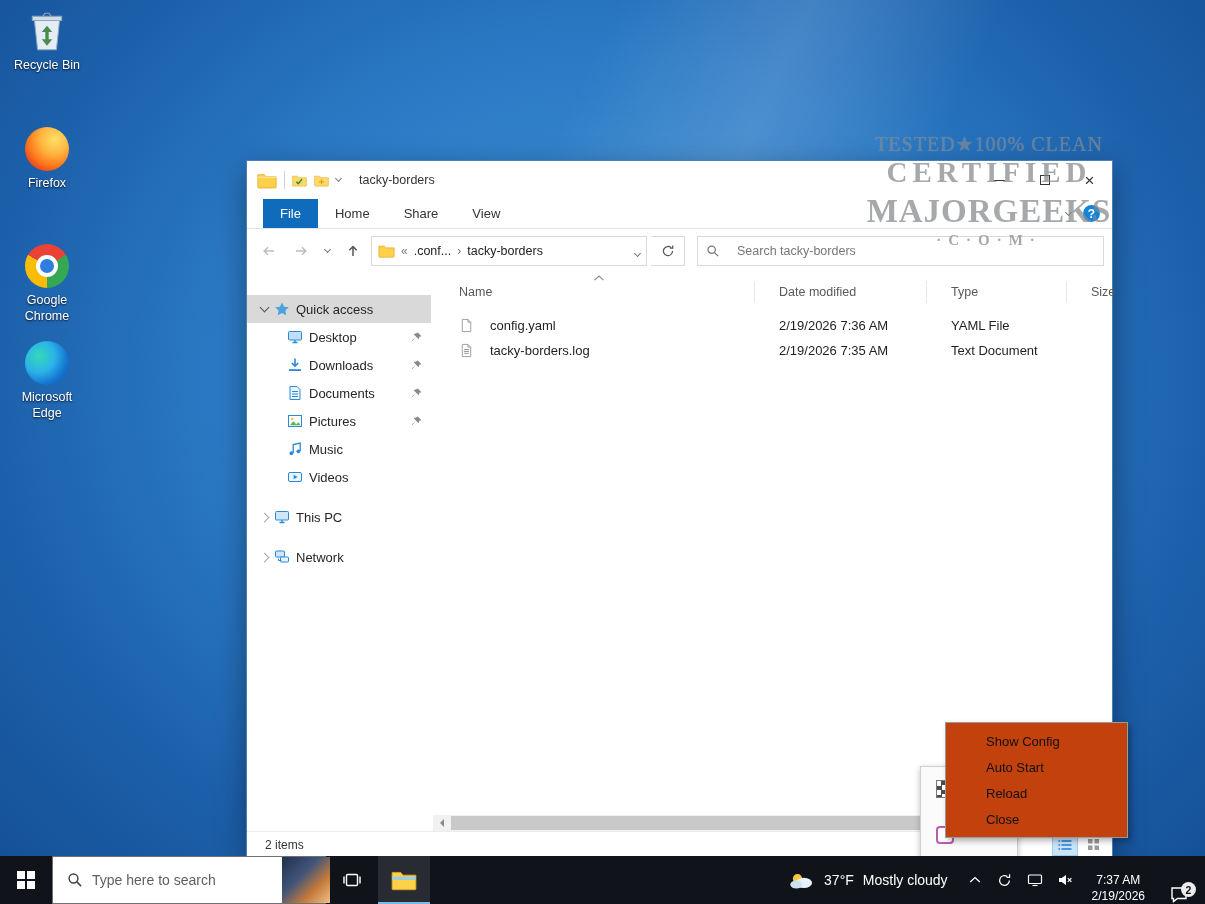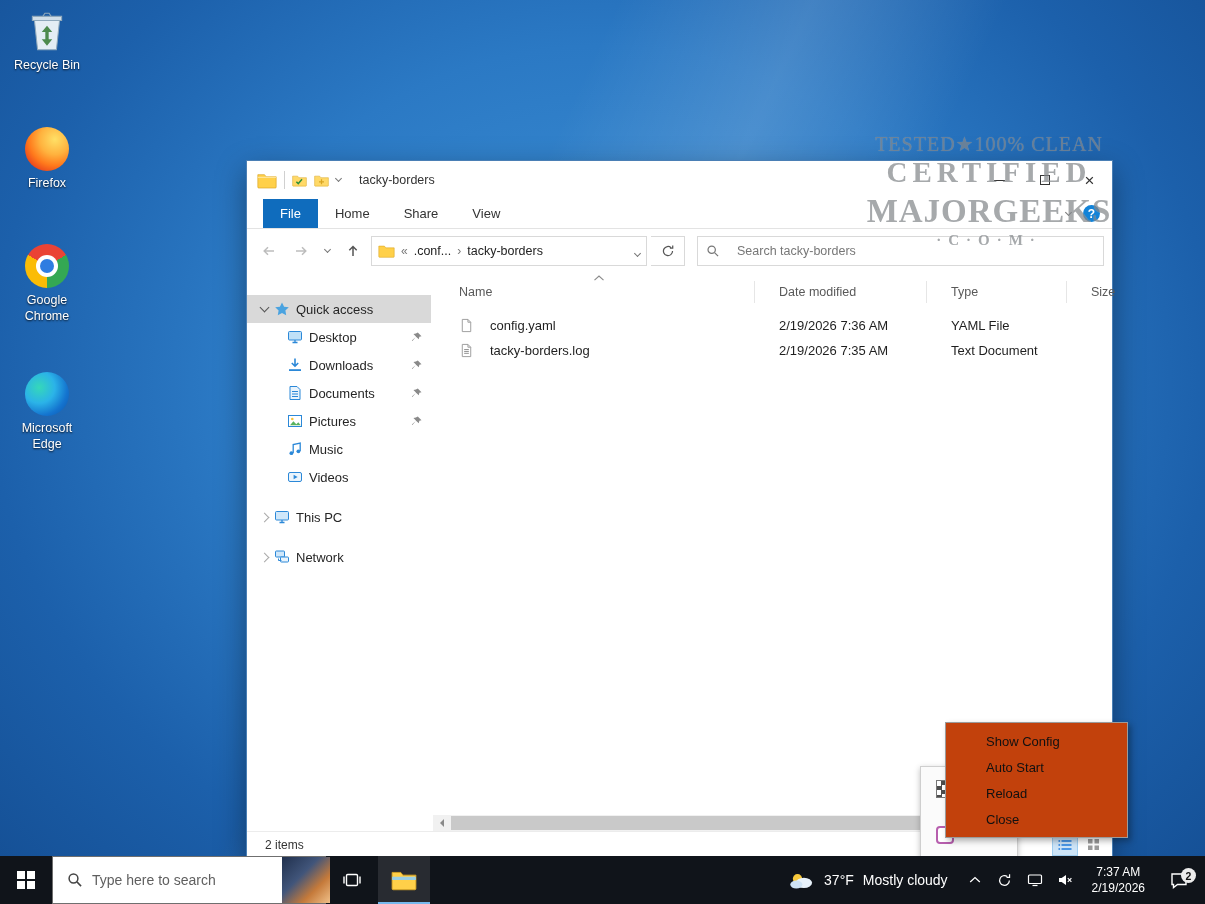--- a/index.html
+++ b/index.html
@@ -113,21 +113,21 @@
   .winlogo{display:grid;grid-template-columns:8px 8px;grid-template-rows:8px 8px;gap:1.5px}
   .winlogo div{background:#fff}
   .tb-search{width:274px;background:#fff;border:1px solid #6f6f6f;display:flex;align-items:center;gap:9px;padding-left:14px;flex:none}
   .tb-search input{border:none;outline:none;flex:1;font-size:14px;color:#333;font-family:"Liberation Sans",sans-serif}
   .tb-search input::placeholder{color:#5f5f5f}
   .tb-search .simg{width:48px;height:100%;flex:none;
     background:linear-gradient(135deg,#20304d 0%,#41557a 40%,#c57a3a 70%,#f0c089 100%)}
   .tb-explorer{position:relative}
   .tb-explorer.active{background:rgba(255,255,255,.10);box-shadow:inset 0 -2px 0 #76b9ed}
   .tb-weather{display:flex;align-items:center;gap:9px;color:#fff;font-size:14px;padding:0 14px;margin-left:auto}
-  .tray{display:flex;align-items:center;gap:4px;padding-right:6px}
+  .tray{display:flex;align-items:flex-end;gap:4px;padding-right:6px}
   .tray-ic{width:26px;height:48px;display:flex;align-items:center;justify-content:center}
   .clock{display:flex;flex-direction:column;align-items:center;justify-content:center;color:#fff;font-size:12px;line-height:1.35;padding:0 10px}
   .notif{position:relative;width:40px;display:flex;align-items:center;justify-content:center}
   .badge{position:absolute;right:3px;bottom:7px;min-width:15px;height:15px;border-radius:50%;background:#ececec;color:#111;
     font-size:10.5px;display:flex;align-items:center;justify-content:center;font-weight:700}
 
   svg{display:block}
 </style>
 </head>
 <body>
@@ -153,21 +153,21 @@
     <div class="lbl">Firefox</div>
   </div>
 
   <div class="dicon" style="left:8px;top:243px">
     <div class="img">
         <div class="chrome-ball"></div>
       </div>
     <div class="lbl">Google Chrome</div>
   </div>
 
-  <div class="dicon" style="left:8px;top:371px">
+  <div class="dicon" style="left:8px;top:340px">
     <div class="img">
         <div class="ball edge"></div>
       </div>
     <div class="lbl">Microsoft Edge</div>
   </div>
 </div>
 
 <div class="window">
 
   <div class="titlebar">

